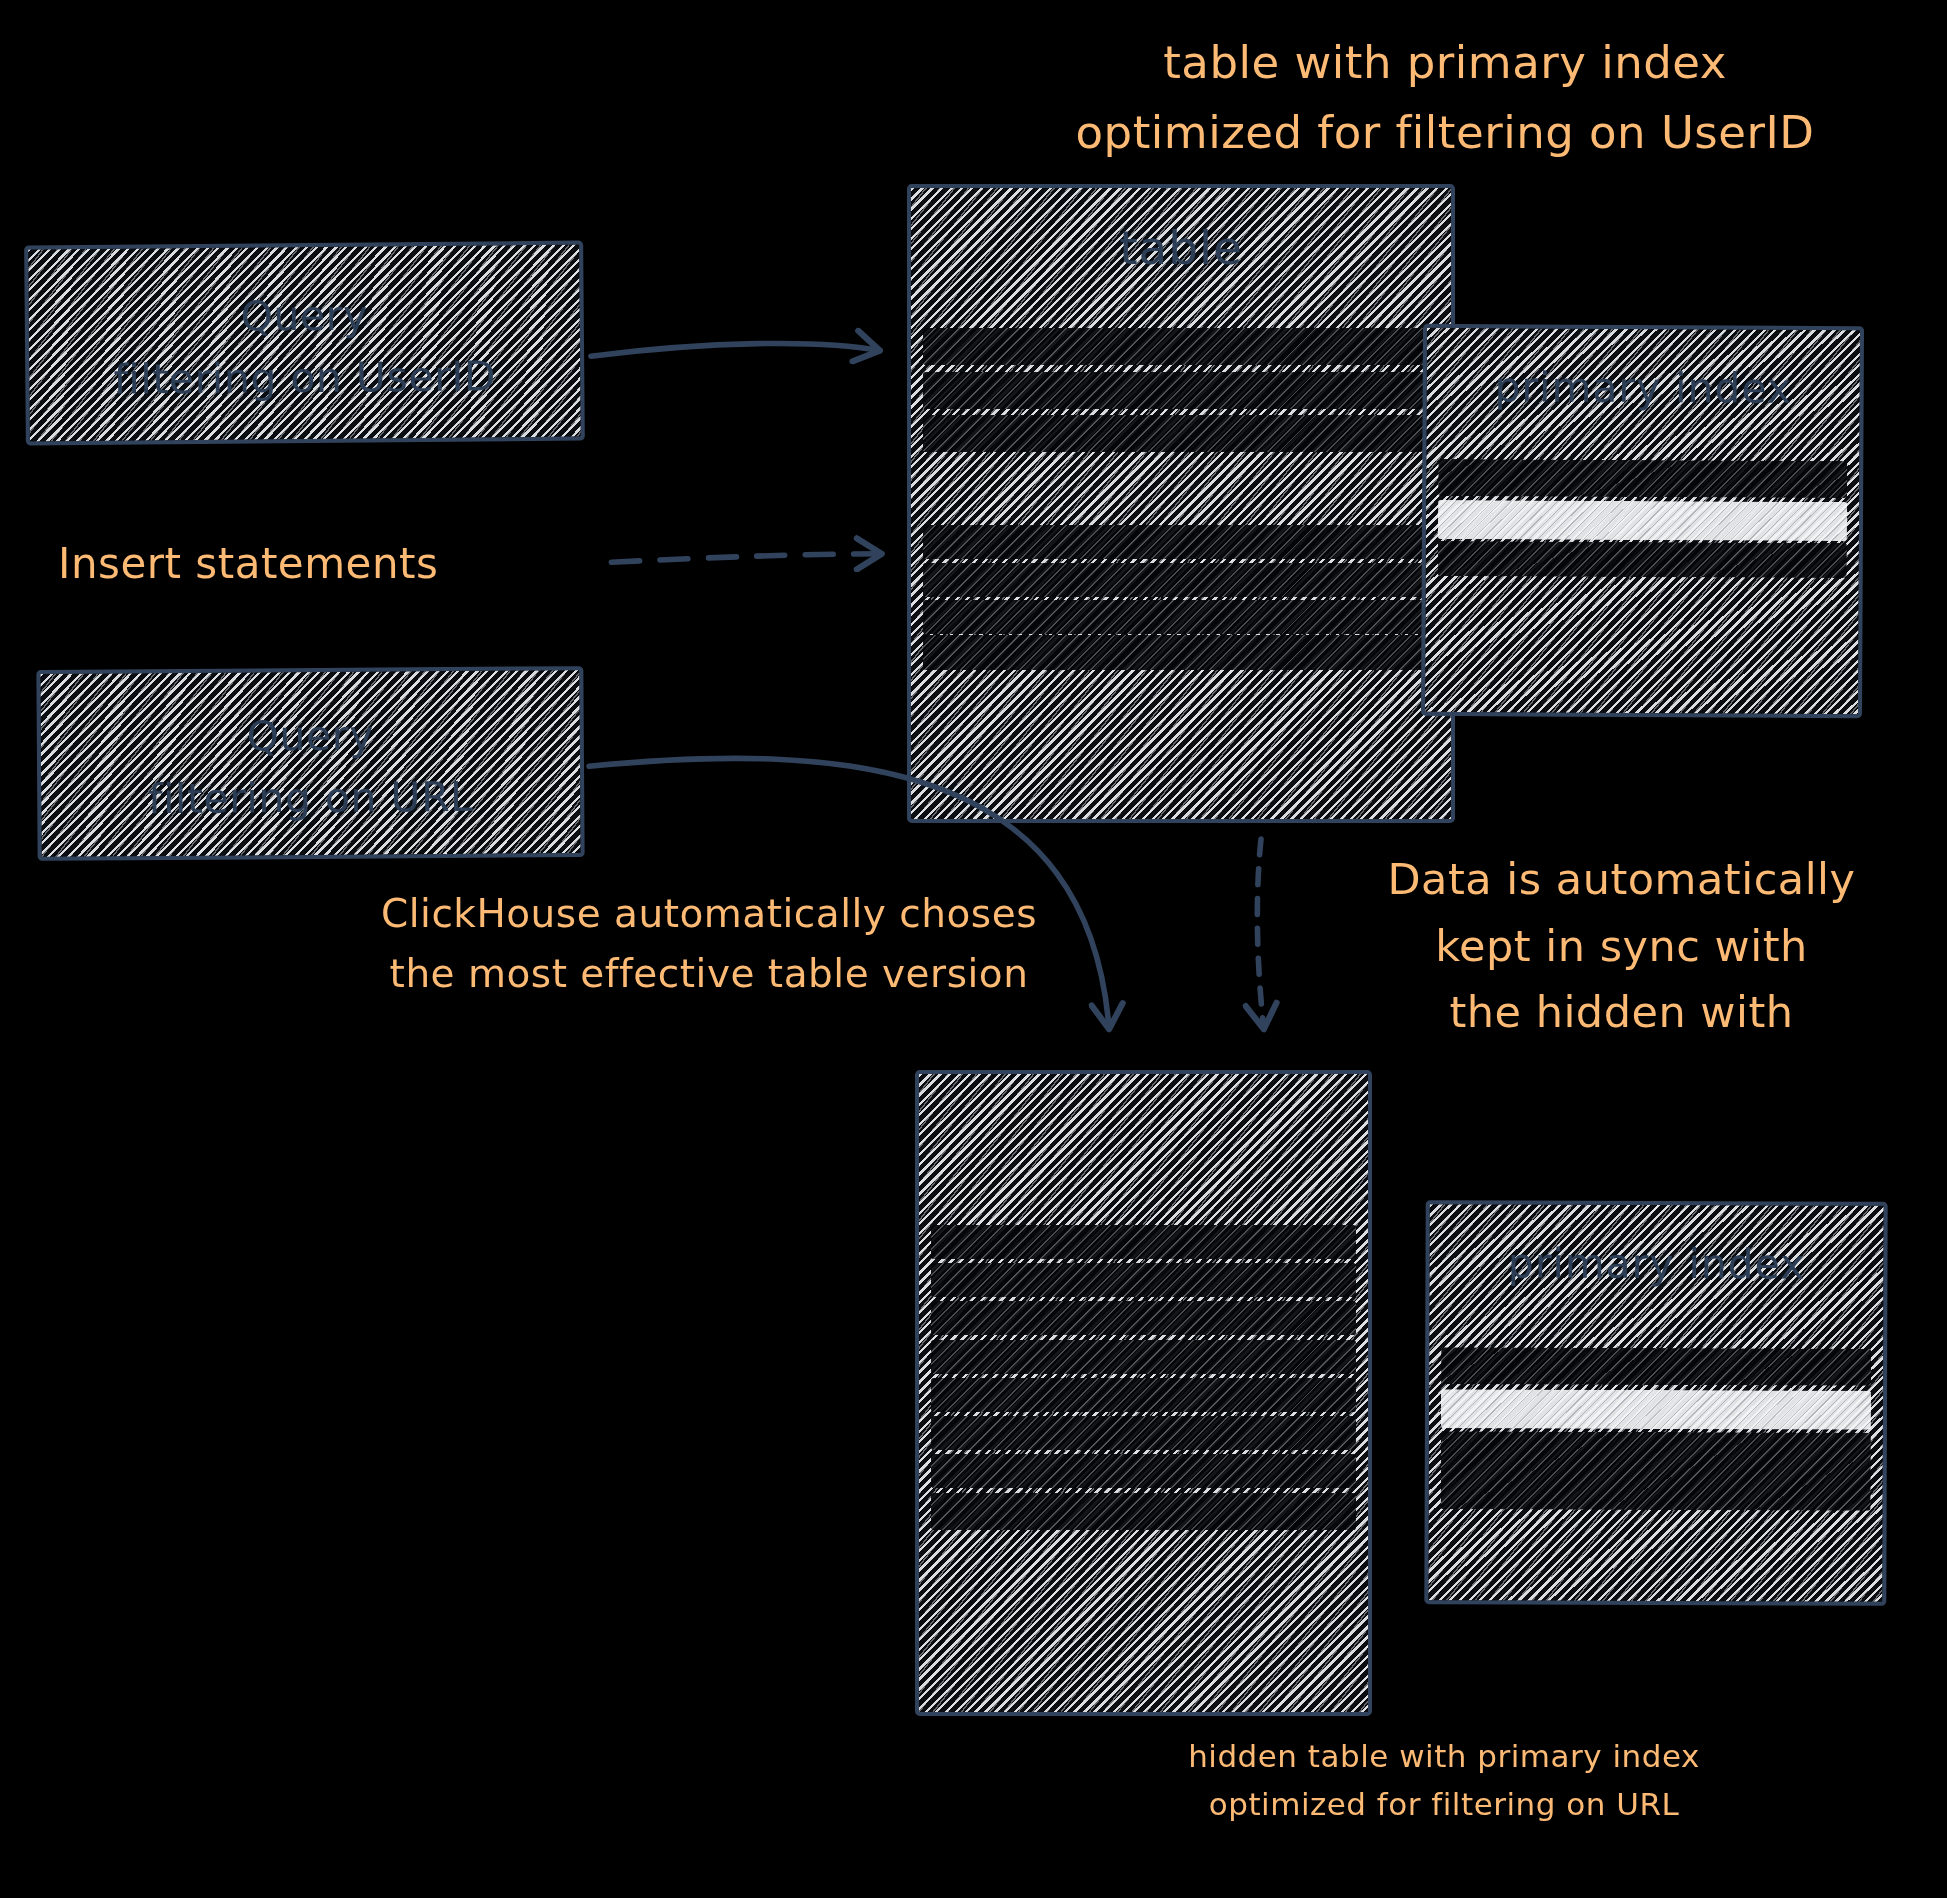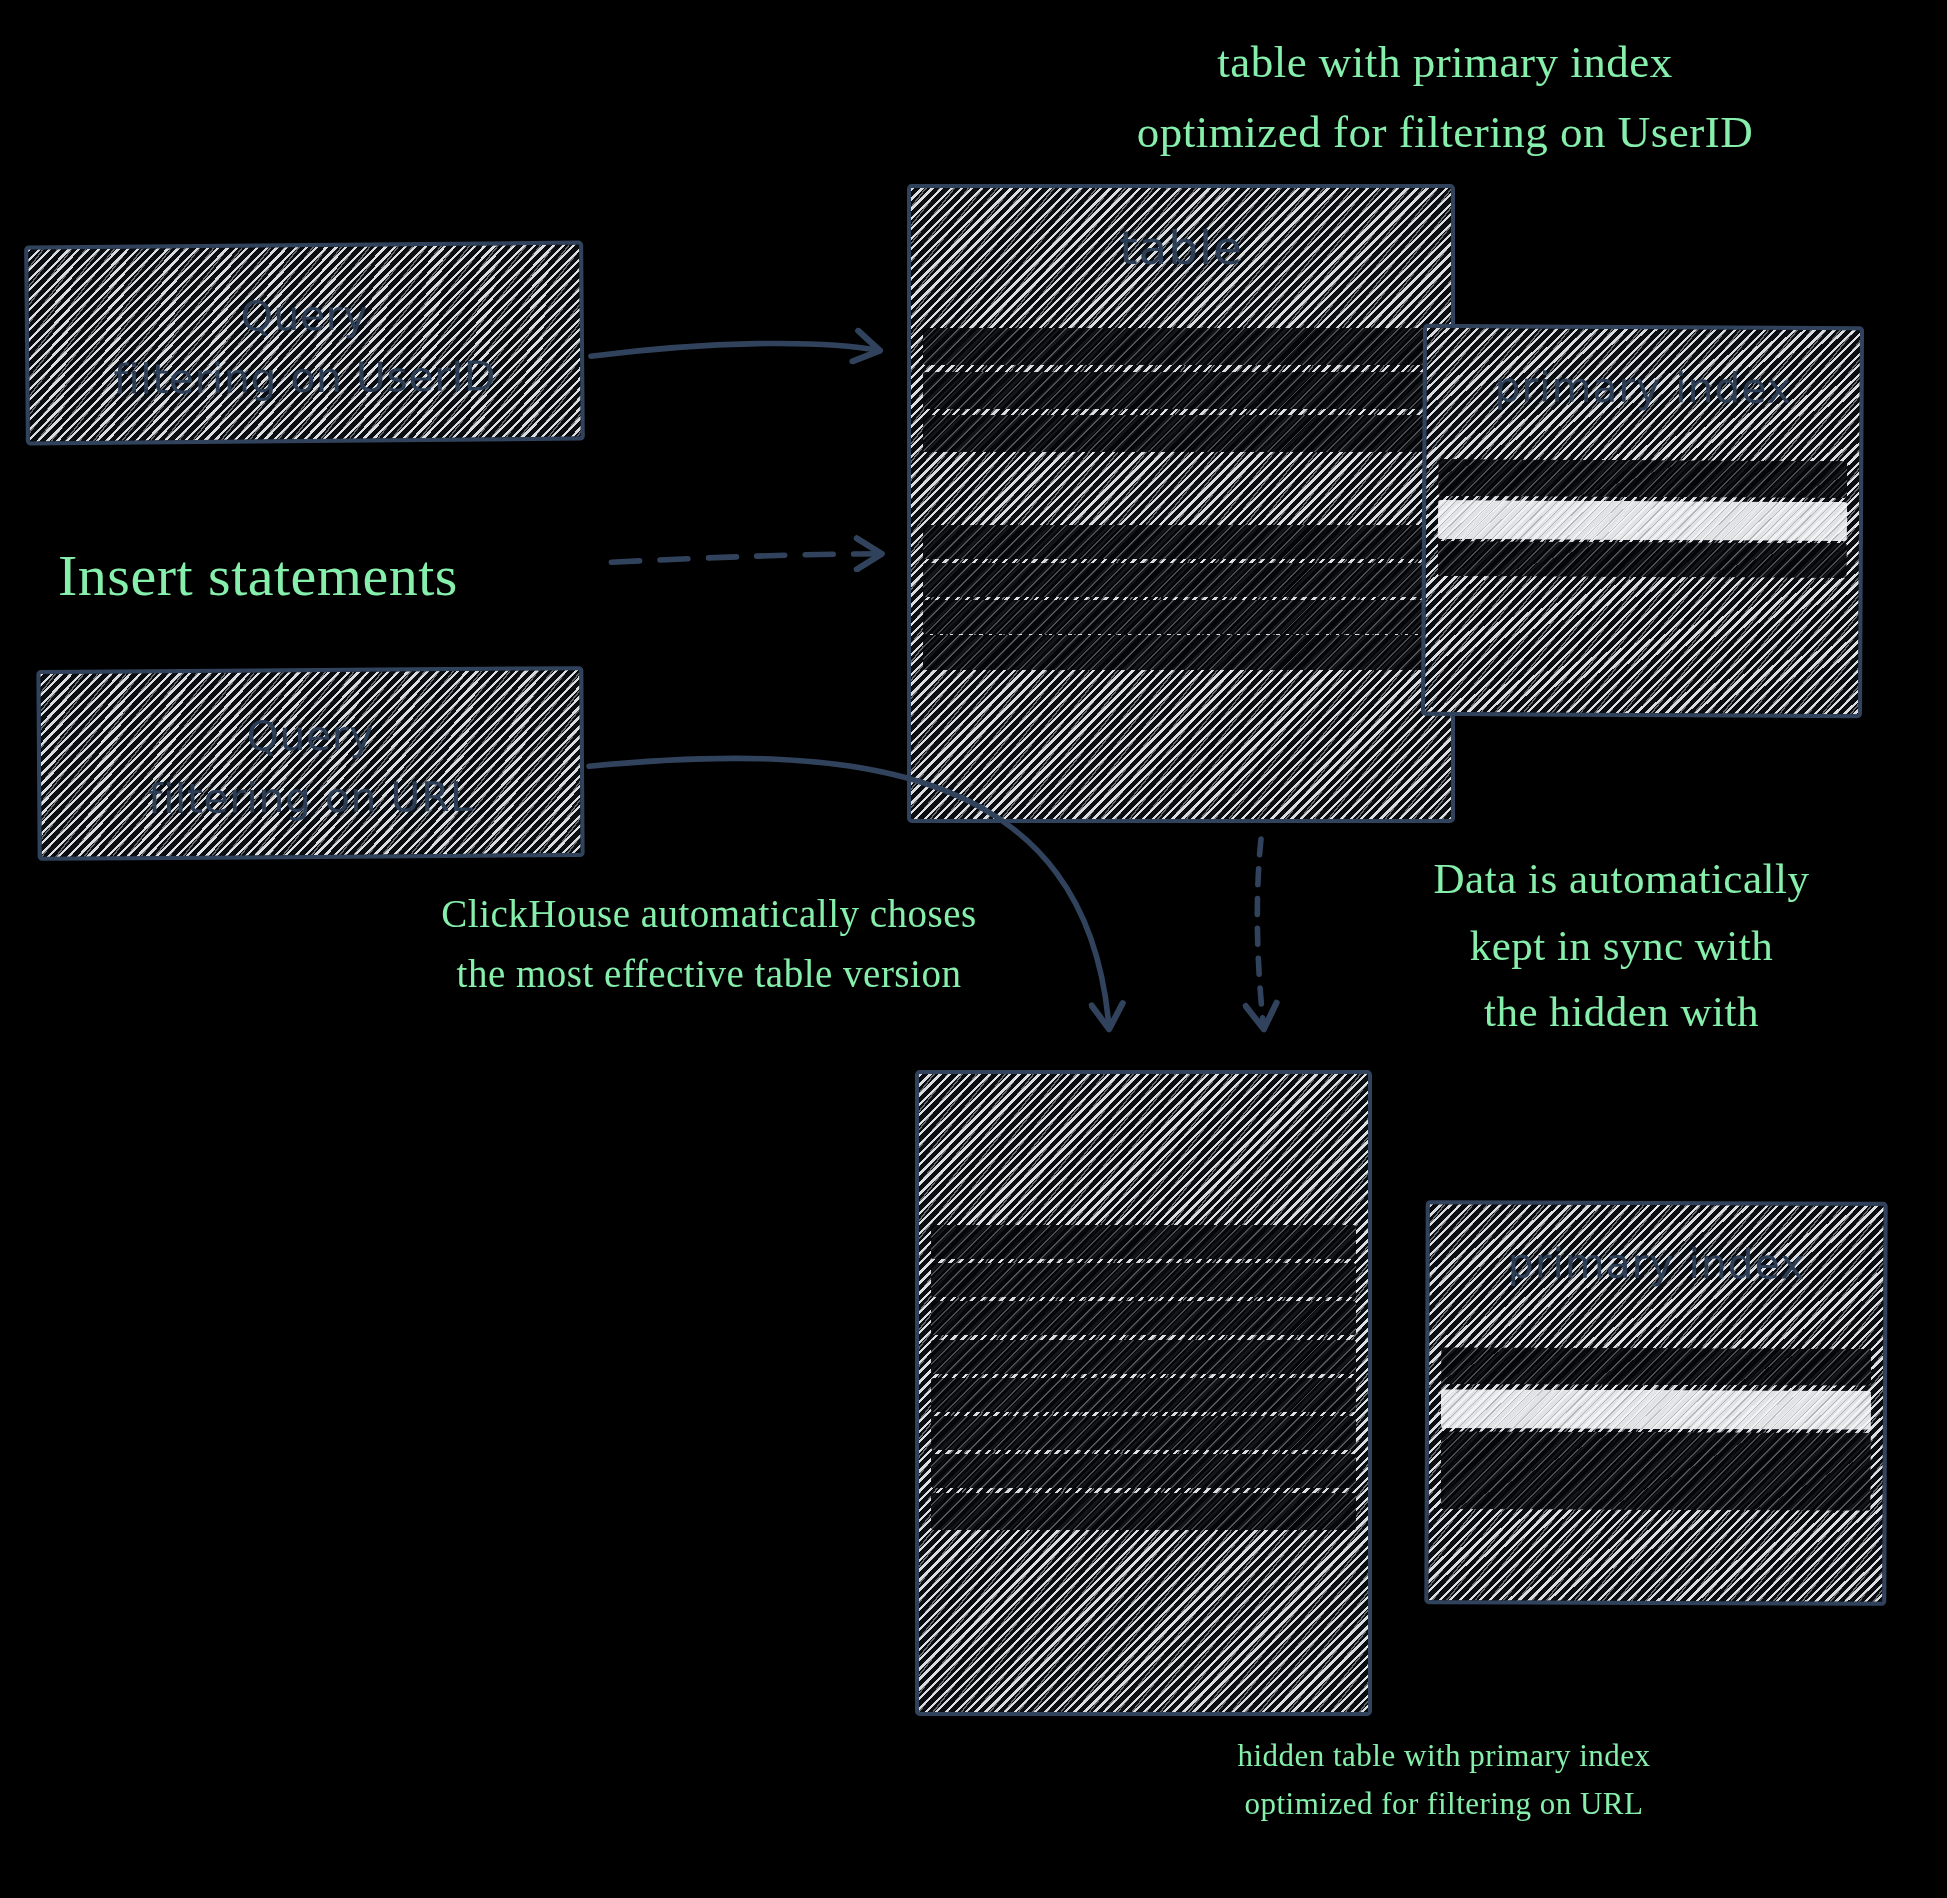--- a/index.html
+++ b/index.html
@@ -37,22 +37,22 @@
     position:absolute;top:32px;left:0;right:0;
     text-align:center;color:#2c3d56;
     font-size:47px;letter-spacing:0.9px;
   }
   .box-text{
     position:absolute;top:39px;left:0;right:0;
     text-align:center;color:#2c3d56;
     font-size:41px;line-height:1.5;letter-spacing:0.5px;
   }
   .cap{
-    position:absolute;color:#86efac;
-    text-align:center;font-size:45px;line-height:1.55;letter-spacing:0.5px;font-family:Liberation Serif, serif;
+    position:absolute;color:#fdba74;
+    text-align:center;font-size:45px;line-height:1.55;letter-spacing:0.5px;
   }
   .cap-left{text-align:left;}
   .arrows{position:absolute;left:0;top:0;pointer-events:none;}
 </style>
 </head>
 <body>
 
 <div class="canvas">
 
   <div class="cap" style="left:951px;top:28px;width:988px;">
@@ -60,21 +60,21 @@
     <div>optimized for filtering on UserID</div>
   </div>
 
   <div class="hatch-box" style="left:25px;top:243px;width:559px;height:200px;transform:rotate(-0.5deg);">
     <div class="box-text">
       <div>Query</div>
       <div>filtering on UserID</div>
     </div>
   </div>
 
-  <div class="cap cap-left" style="left:58px;top:531px;font-size:58px;">Insert statements</div>
+  <div class="cap cap-left" style="left:58px;top:531px;font-size:42px;">Insert statements</div>
 
   <div class="hatch-box" style="left:37px;top:668px;width:547px;height:191px;transform:rotate(-0.4deg);">
     <div class="box-text" style="top:34px;">
       <div>Query</div>
       <div>filtering on URL</div>
     </div>
   </div>
 
   <div class="hatch-box" style="left:907px;top:184px;width:548px;height:639px;">
     <div class="box-title">table</div>

